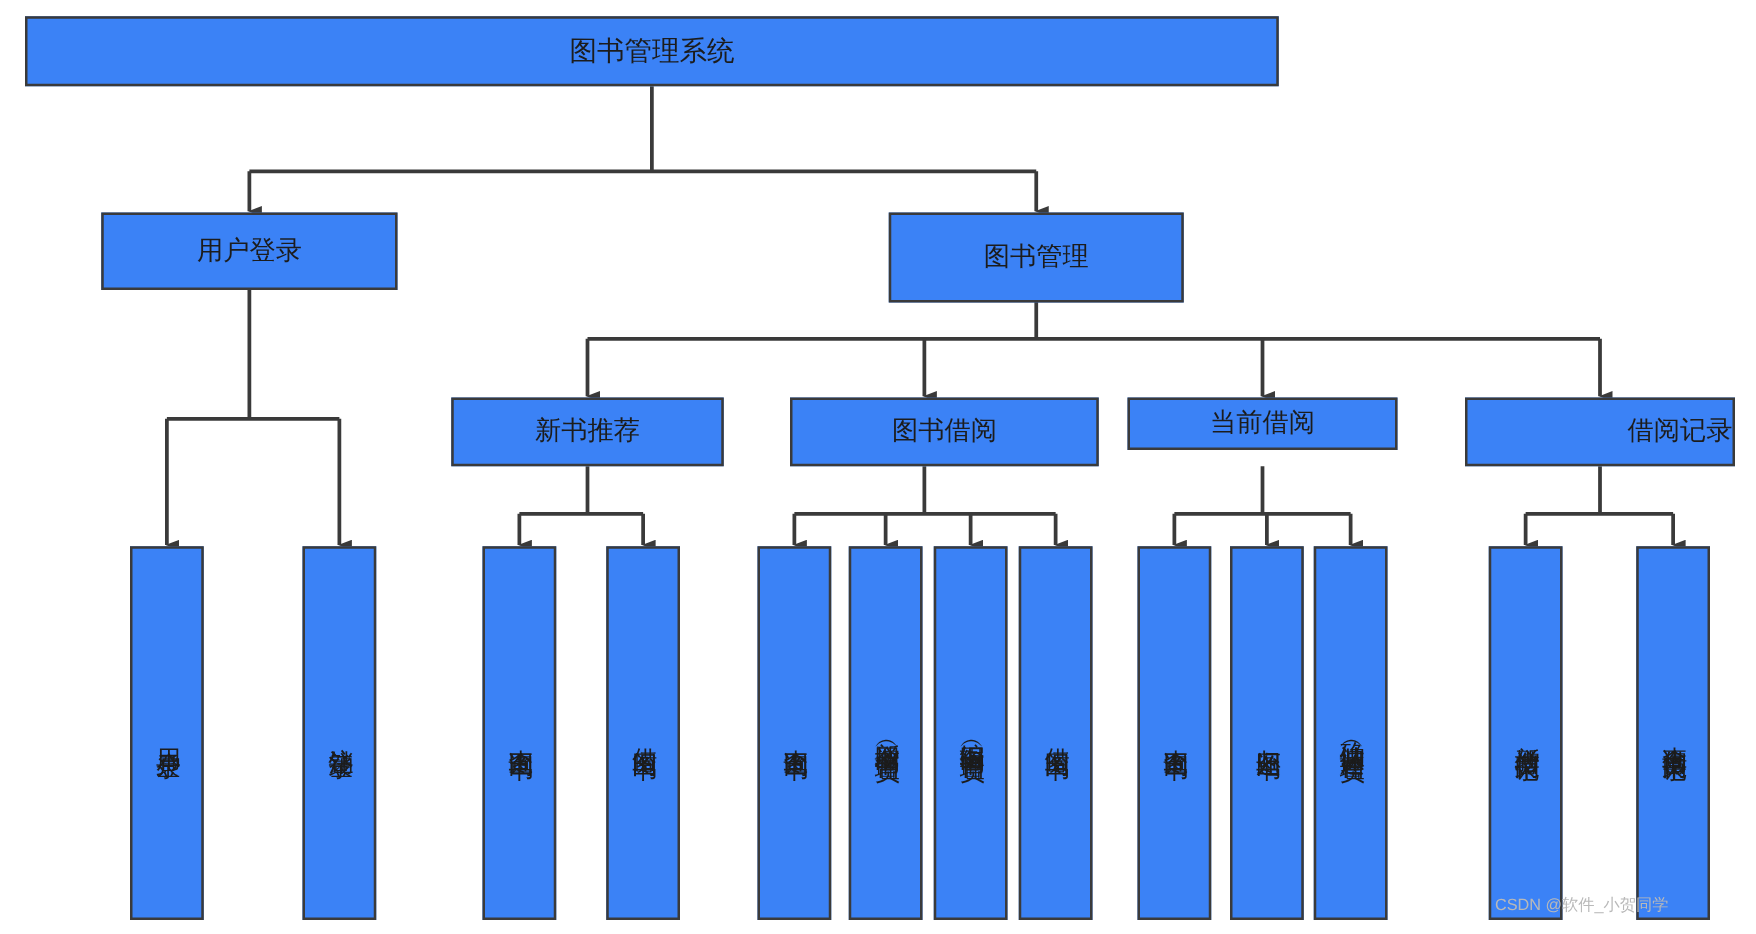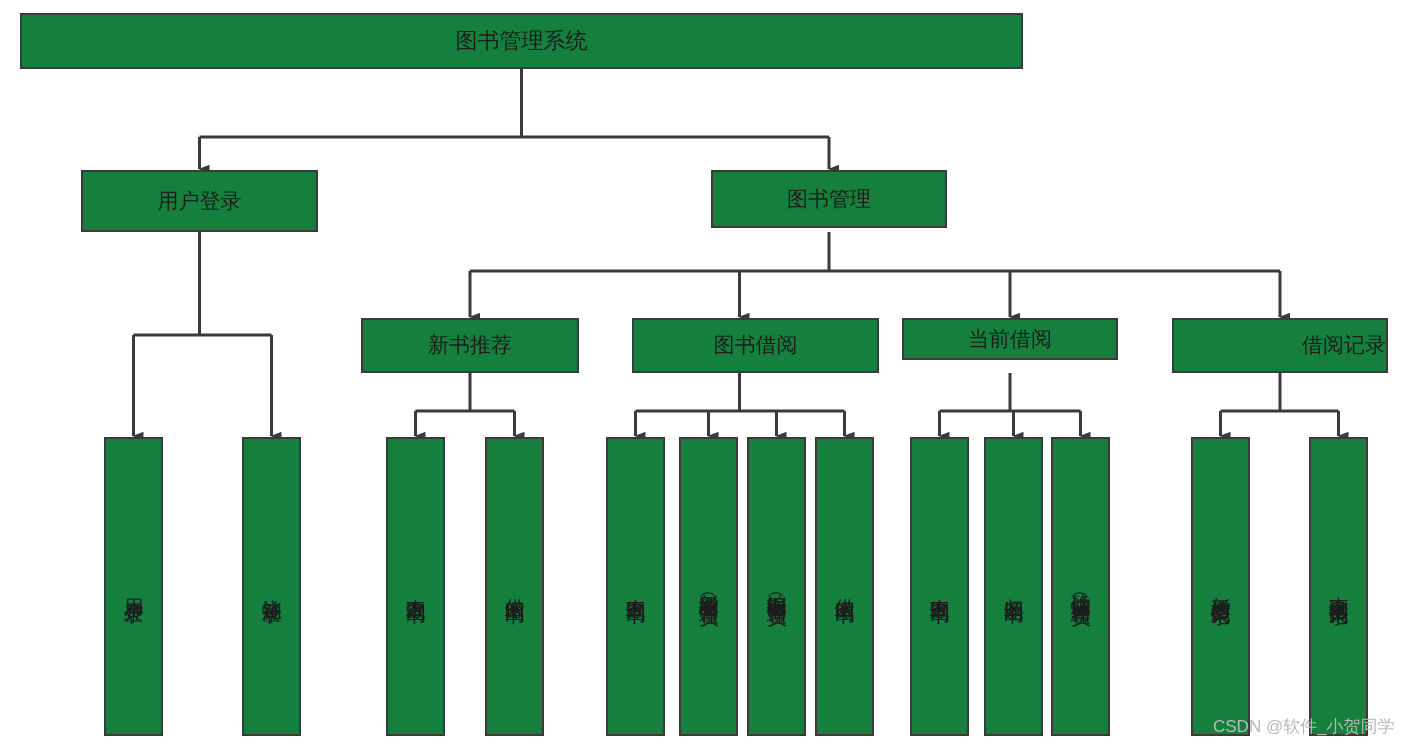--- a/index.html
+++ b/index.html
@@ -23,21 +23,21 @@
     position: absolute;
     left: 0;
     top: 0;
     width: 1405px;
     height: 747px;
     pointer-events: none;
   }
   .node {
     position: absolute;
     box-sizing: border-box;
-    background: #15803d;
+    background: #3b82f6;
     border: 2px solid #3a3a3a;
     display: flex;
     align-items: center;
     justify-content: center;
     overflow: hidden;
   }
   .node .node-label {
     color: #1c1c1c;
     text-align: center;
     line-height: 1.18;
@@ -50,24 +50,23 @@
   .node.vert .node-label {
     writing-mode: vertical-rl;
     text-orientation: upright;
     font-size: 20px;
     letter-spacing: 2px;
   }
   .node.root .node-label { font-size: 22px; }
   .watermark {
     position: absolute;
     color: #b9b9b9;
-    font-size: 17px;
+    font-size: 13px;
     white-space: nowrap;
     user-select: none;
-    margin-left: 17px;
   }
 </style>
 </head>
 <body>
 
 <div id="diagram-root">
 
   <svg class="edges" viewBox="0 0 1405 747" xmlns="http://www.w3.org/2000/svg">
     <defs>
       <marker id="arrowhead" markerWidth="9" markerHeight="11" refX="4.2" refY="10" orient="auto" markerUnits="userSpaceOnUse">
@@ -111,21 +110,21 @@
       </g>
   </svg>
 
   <div class="node root horiz" style="left: 20px; top: 13px; width: 1003px; height: 56px;">
     <span class="node-label">图书管理系统</span>
   </div>
 
   <div class="node horiz" style="left: 81px; top: 170px; width: 237px; height: 62px;">
     <span class="node-label">用户登录</span>
   </div>
-  <div class="node horiz" style="left: 711px; top: 170px; width: 236px; height: 58px;">
+  <div class="node horiz" style="left: 711px; top: 170px; width: 236px; height: 72px;">
     <span class="node-label">图书管理</span>
   </div>
 
   <div class="node horiz" style="left: 361px; top: 318px; width: 218px; height: 55px;">
     <span class="node-label">新书推荐</span>
   </div>
   <div class="node horiz" style="left: 632px; top: 318px; width: 247px; height: 55px;">
     <span class="node-label">图书借阅</span>
   </div>
   <div class="node horiz" style="left: 902px; top: 318px; width: 216px; height: 42px;">

